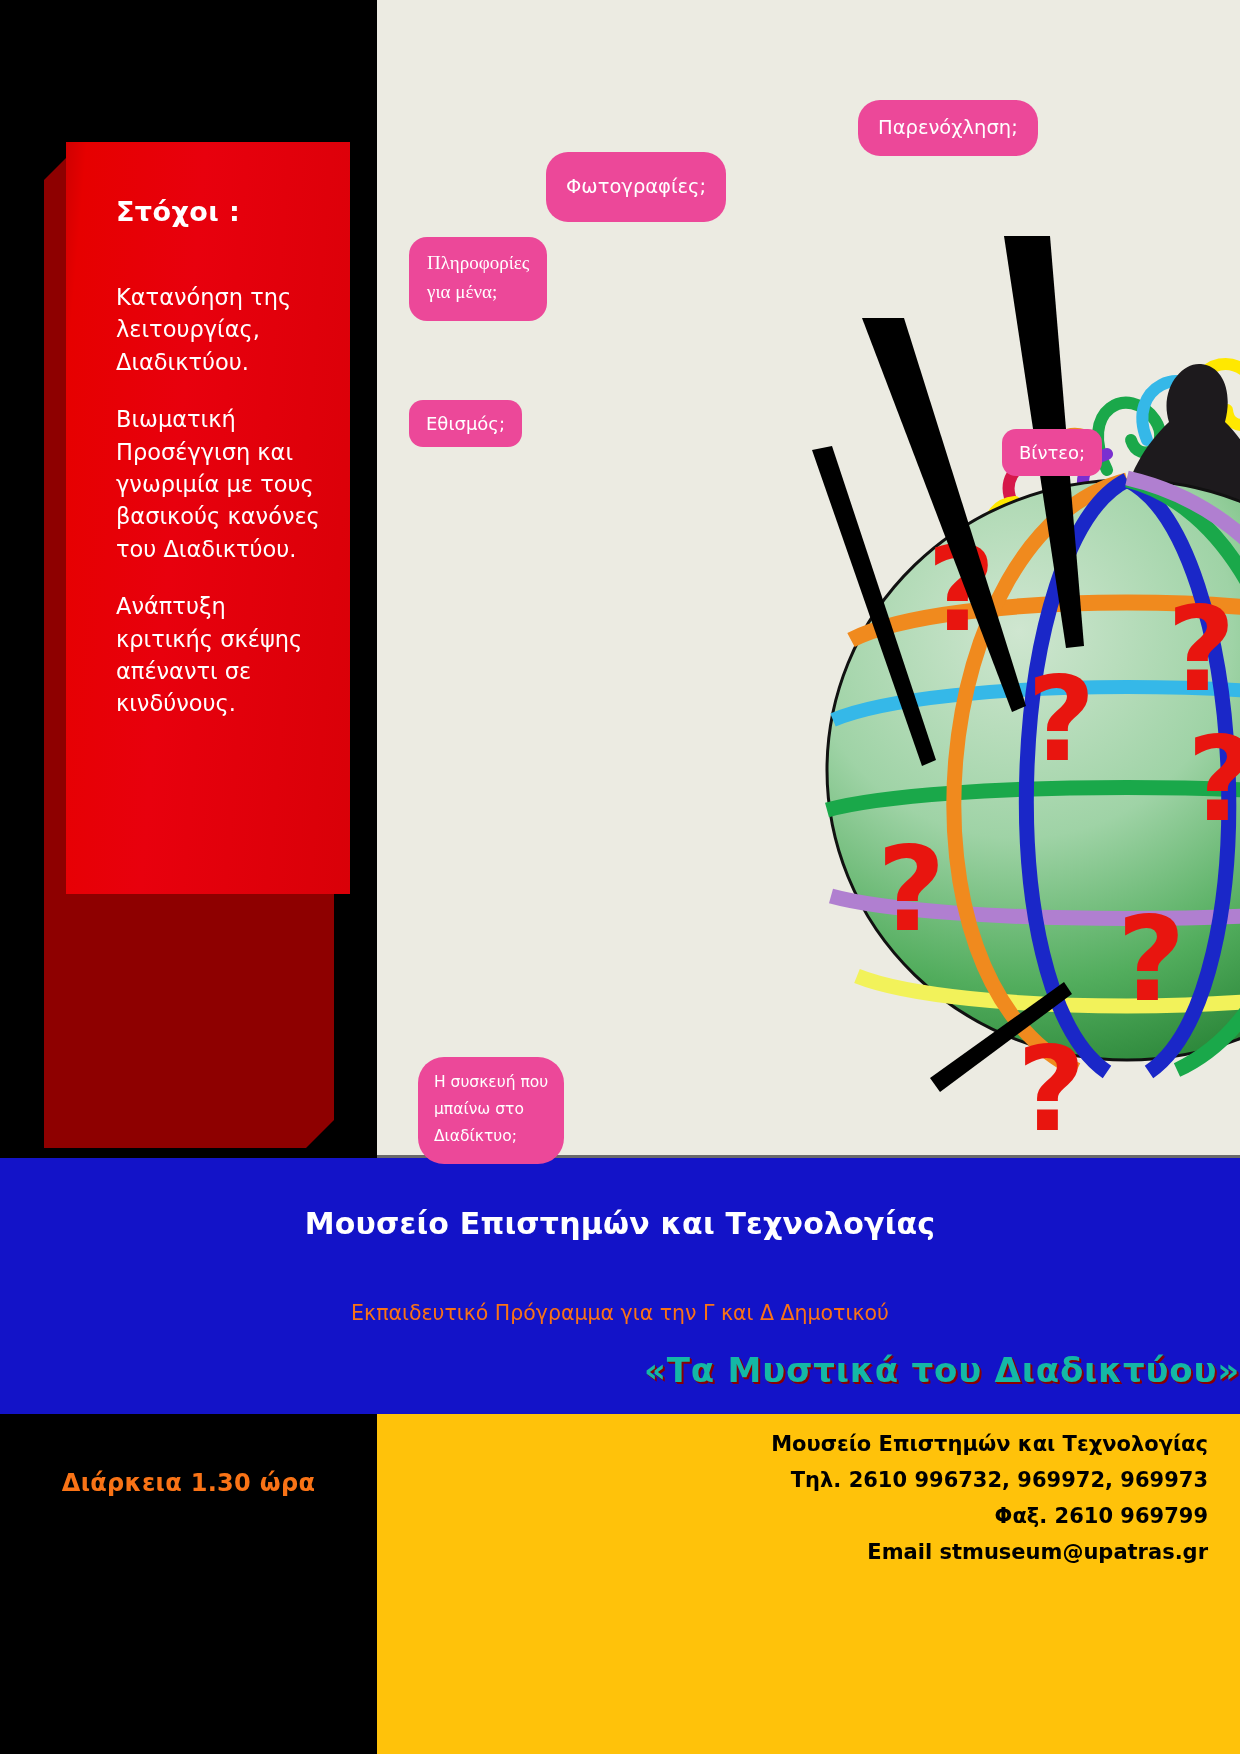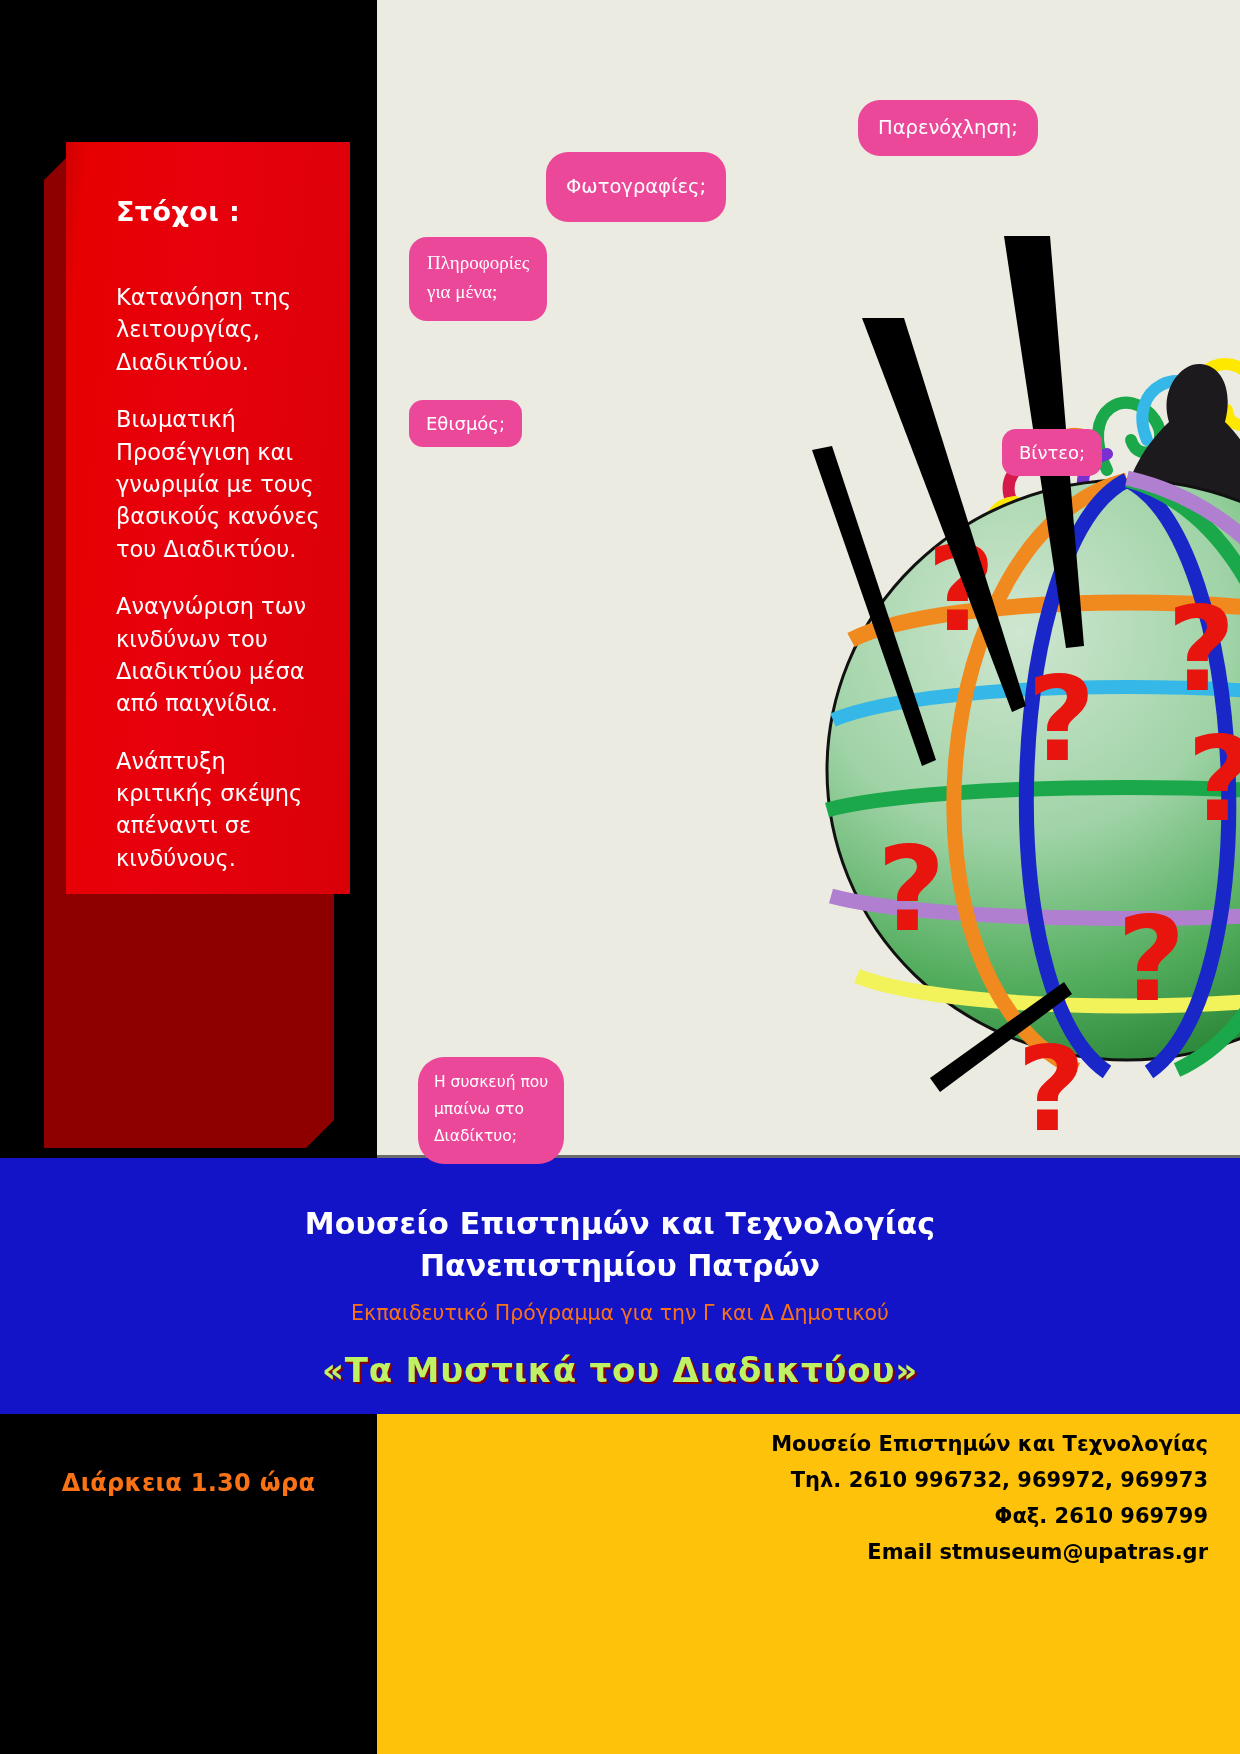--- a/index.html
+++ b/index.html
@@ -67,22 +67,22 @@
   }
   .blue-band .line2 {
     position: absolute; left: 0; right: 0; top: 90px; text-align: center;
     color: #fff; font-size: 30px; font-weight: bold;
   }
   .blue-band .line3 {
     position: absolute; left: 0; right: 0; top: 143px; text-align: center;
     color: #f97316; font-size: 20.5px;
   }
   .blue-band .title-main {
-    position: absolute; left: 0; right: 0; top: 192px; text-align: center;
-    color: #bef264; font-size: 34px; font-weight: bold; letter-spacing: .8px;
+    position: absolute; left: 0; right: 0; top: 192px; text-align: right;
+    color: #14b8a6; font-size: 34px; font-weight: bold; letter-spacing: .8px;
     text-shadow: 2px 2px 0 #8a0000, 1px 1px 0 #8a0000;
   }
 
   
   .bottom-black {
     position: absolute; left: 0; top: 1414px; width: 377px; height: 340px; background: #000;
   }
   .duration {
     position: absolute; left: 0; top: 1469px; width: 377px; text-align: center;
     color: #f97316; font-size: 24px; font-weight: bold; letter-spacing: .3px;
@@ -204,38 +204,36 @@
 
     <div class="stage-bottom-line" style="left:0;top:1155px;width:863px"></div>
   </div>
 
   <div class="red-shadow"></div>
   <div class="red-panel">
     <div class="red-panel-inner">
       <div class="obj-title">Στόχοι :</div>
       <div class="obj-item">Κατανόηση της λειτουργίας, Διαδικτύου.</div>
       <div class="obj-item">Βιωματική Προσέγγιση και γνωριμία με τους βασικούς κανόνες του Διαδικτύου.</div>
-      <div class="obj-item">Αναγνώριση των  κινδύνων του Διαδικτύου μέσα από παιχνίδια.</div>
       <div class="obj-item">Ανάπτυξη κριτικής σκέψης απέναντι σε κινδύνους.</div>
     </div>
   </div>
 
   <div class="bubble b-info">Πληροφορίες
 για μένα;</div>
   <div class="bubble b-photos">Φωτογραφίες;</div>
   <div class="bubble b-harass">Παρενόχληση;</div>
   <div class="bubble b-addict">Εθισμός;</div>
   <div class="bubble b-video">Βίντεο;</div>
   <div class="bubble b-device">Η συσκευή που
 μπαίνω  στο
 Διαδίκτυο;</div>
 
   <div class="blue-band">
     <div class="line1">Μουσείο  Επιστημών και Τεχνολογίας</div>
-    <div class="line2">Πανεπιστημίου Πατρών</div>
     <div class="line3">Εκπαιδευτικό Πρόγραμμα για την Γ και Δ Δημοτικού</div>
     <div class="title-main">«Τα Μυστικά του Διαδικτύου»</div>
   </div>
 
   <div class="bottom-black"></div>
   <div class="duration">Διάρκεια  1.30 ώρα</div>
 
   <div class="yellow-box">
     <div class="contact">
       <div>Μουσείο Επιστημών και Τεχνολογίας</div>

